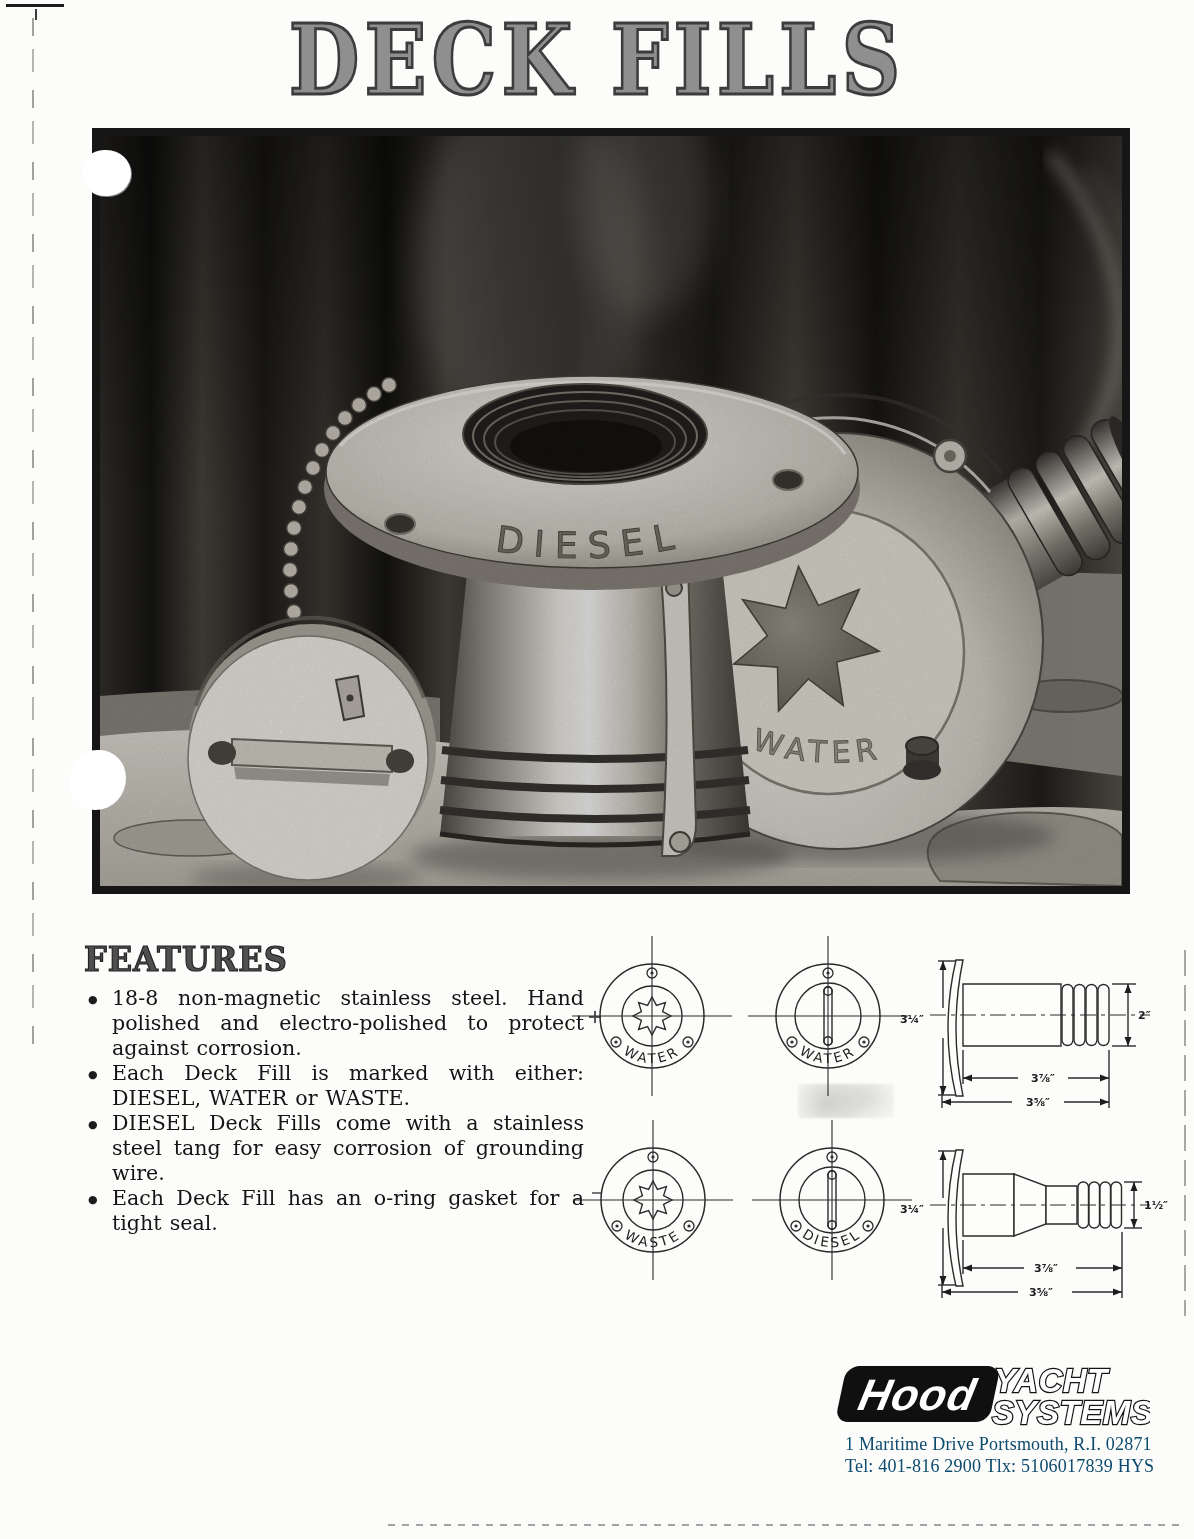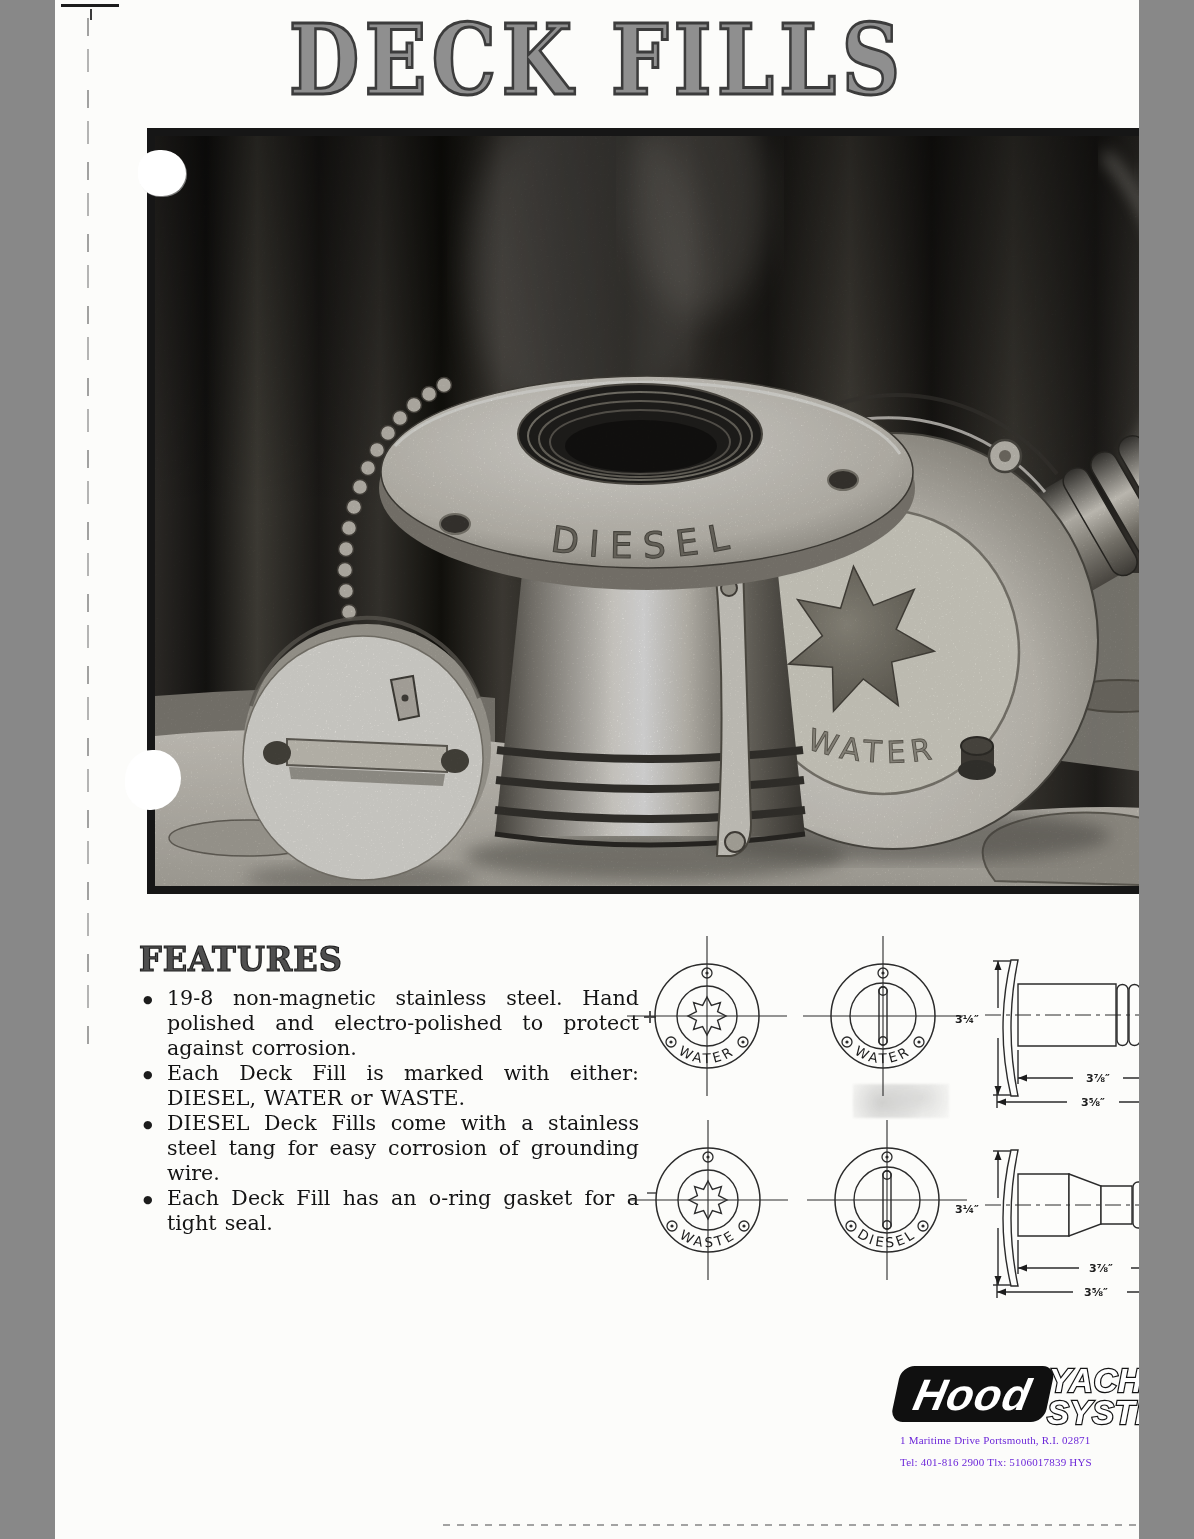--- a/index.html
+++ b/index.html
@@ -1,16 +1,16 @@
 <!DOCTYPE html>
 <html><head>
 <meta charset="utf-8">
 <style>
   html,body{margin:0;padding:0;background:#888;}
-  .page{position:relative;width:1084px;height:1539px;margin:0 auto;background:#fcfcfa;
+  .page{position:relative;width:1194px;height:1539px;margin:0 auto;background:#fcfcfa;
         font-family:"Liberation Serif",serif;overflow:hidden;}
   
   .title{position:absolute;left:0;right:0;top:10px;margin:0;text-align:center;
          font-family:"DejaVu Serif",serif;font-weight:bold;font-size:97px;line-height:1.05;
          color:#8f8f8f;-webkit-text-stroke:3px #3c3c3c;letter-spacing:6px;
          transform:scaleX(.84);transform-origin:50% 50%;}
   
   .photo-frame{position:absolute;left:92px;top:128px;width:1038px;height:766px;
                border:8px solid #161616;box-sizing:border-box;background:#25231f;
                box-shadow:inset 0 0 50px rgba(0,0,0,.5);}
@@ -25,21 +25,21 @@
         text-align:justify;word-spacing:1.5px;}
   .features-list li::before{content:"●";position:absolute;left:4px;top:1px;font-size:11px;color:#1c1c1c;}
   
   svg.face{position:absolute;width:170px;height:170px;}
   svg.sect{position:absolute;width:296px;height:168px;}
   .dimtext{font-family:"DejaVu Sans",sans-serif;font-size:11px;font-weight:600;fill:#1d1d1d;}
   .facelabel{font-family:"DejaVu Sans",sans-serif;font-size:13.5px;letter-spacing:3px;fill:#1d1d1d;}
   
   svg.logo{position:absolute;left:828px;top:1360px;width:322px;height:72px;}
   .addr{position:absolute;left:845px;width:340px;font-family:"Liberation Serif",serif;
-        font-size:11px;color:#6d28d9;letter-spacing:.2px;}
+        font-size:18px;color:#0c4a6e;letter-spacing:.2px;}
   #addr1{top:1434px;} #addr2{top:1456px;}
   
   .artifact{position:absolute;}
   #art-corner{left:6px;top:4px;width:58px;height:3px;background:#1c1c1c;}
   #art-corner2{left:35px;top:9px;width:2px;height:11px;background:#3a3a3a;}
   #art-left-line{left:32px;top:18px;width:2px;height:1030px;opacity:.5;
      background:repeating-linear-gradient(180deg,#474747 0 18px,transparent 18px 31px,#6d6d6d 31px 54px,transparent 54px 72px);}
   #art-right-line{left:1184px;top:950px;width:2px;height:366px;opacity:.65;
      background:repeating-linear-gradient(180deg,#7a7a7a 0 26px,transparent 26px 35px);}
   #art-bottom-dots{left:388px;top:1524px;width:798px;height:2px;opacity:.8;
@@ -285,21 +285,21 @@
 
       <rect x="0" y="0" width="1022" height="750" filter="url(#fGrain)" opacity=".2"></rect>
     </svg>
   </figure>
 
   <div class="hole" id="hole1"></div>
   <div class="hole" id="hole2"></div>
 
   <h2 class="features-heading">FEATURES</h2>
   <ul class="features-list">
-    <li>19-8 non-magnetic stainless steel. Hand polished and electro-polished to protect against corrosion.</li>
+    <li>18-8 non-magnetic stainless steel. Hand polished and electro-polished to protect against corrosion.</li>
     <li>Each Deck Fill is marked with either: DIESEL, WATER or WASTE.</li>
     <li>DIESEL Deck Fills come with a stainless steel tang for easy corrosion of grounding wire.</li>
     <li>Each Deck Fill has an o-ring gasket for a tight seal.</li>
   </ul>
 
   <svg class="face" viewBox="0 0 170 170" style="left:567px;top:931px">
     <use href="#fdCross"></use>
     <circle cx="85" cy="85" r="52" fill="none" stroke="#2b2b2b" stroke-width="1.5"></circle>
     <circle cx="85" cy="85" r="30" fill="none" stroke="#2b2b2b" stroke-width="1.4"></circle>
     <use href="#fdScrews"></use>

